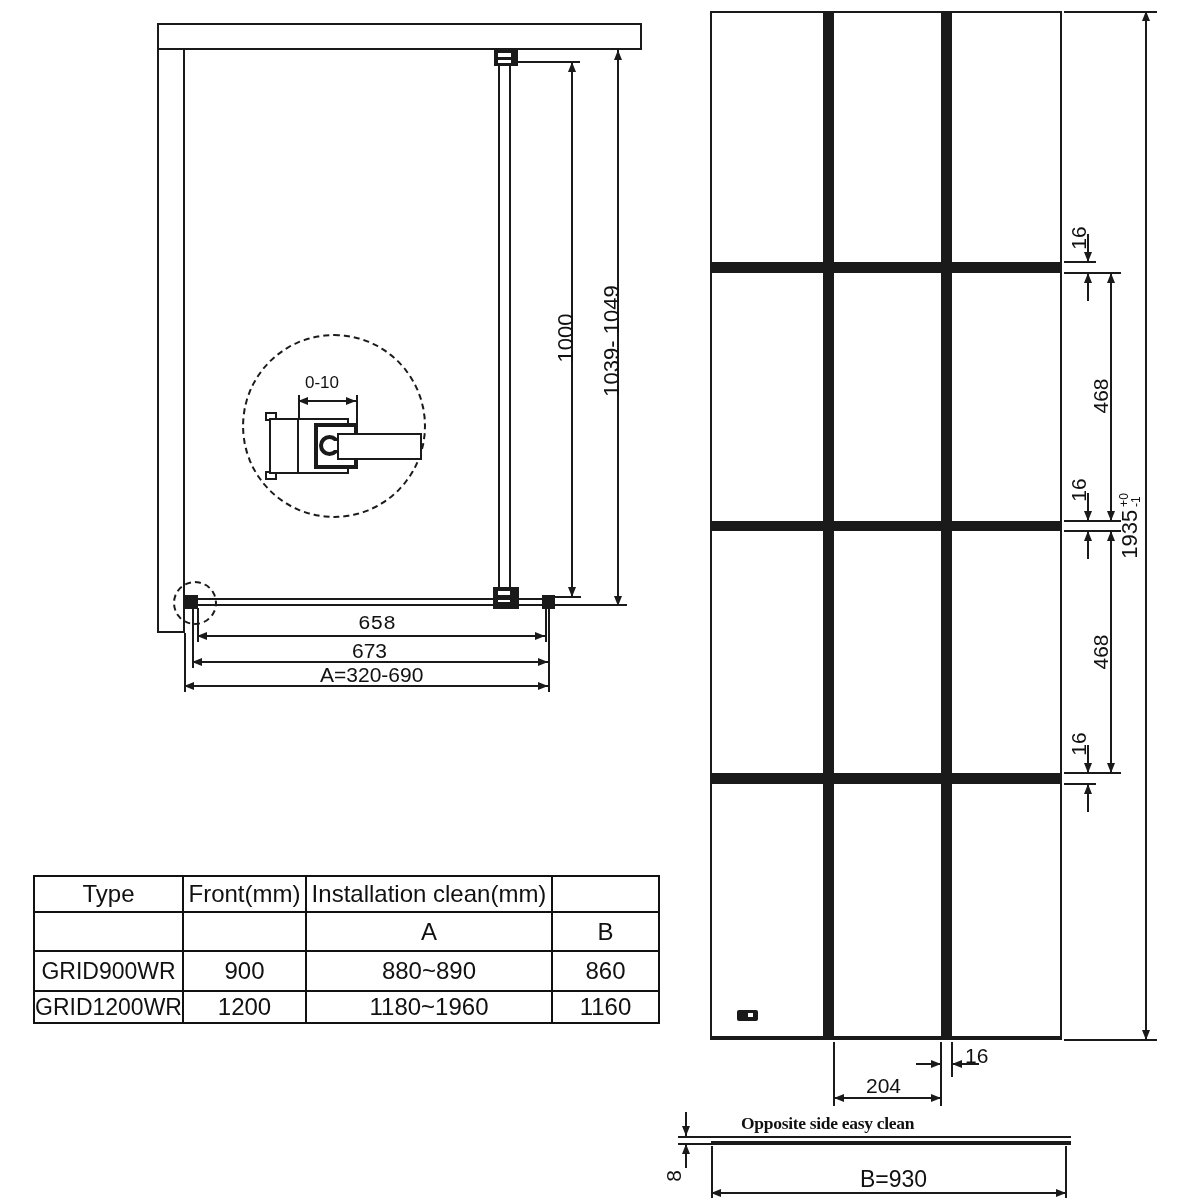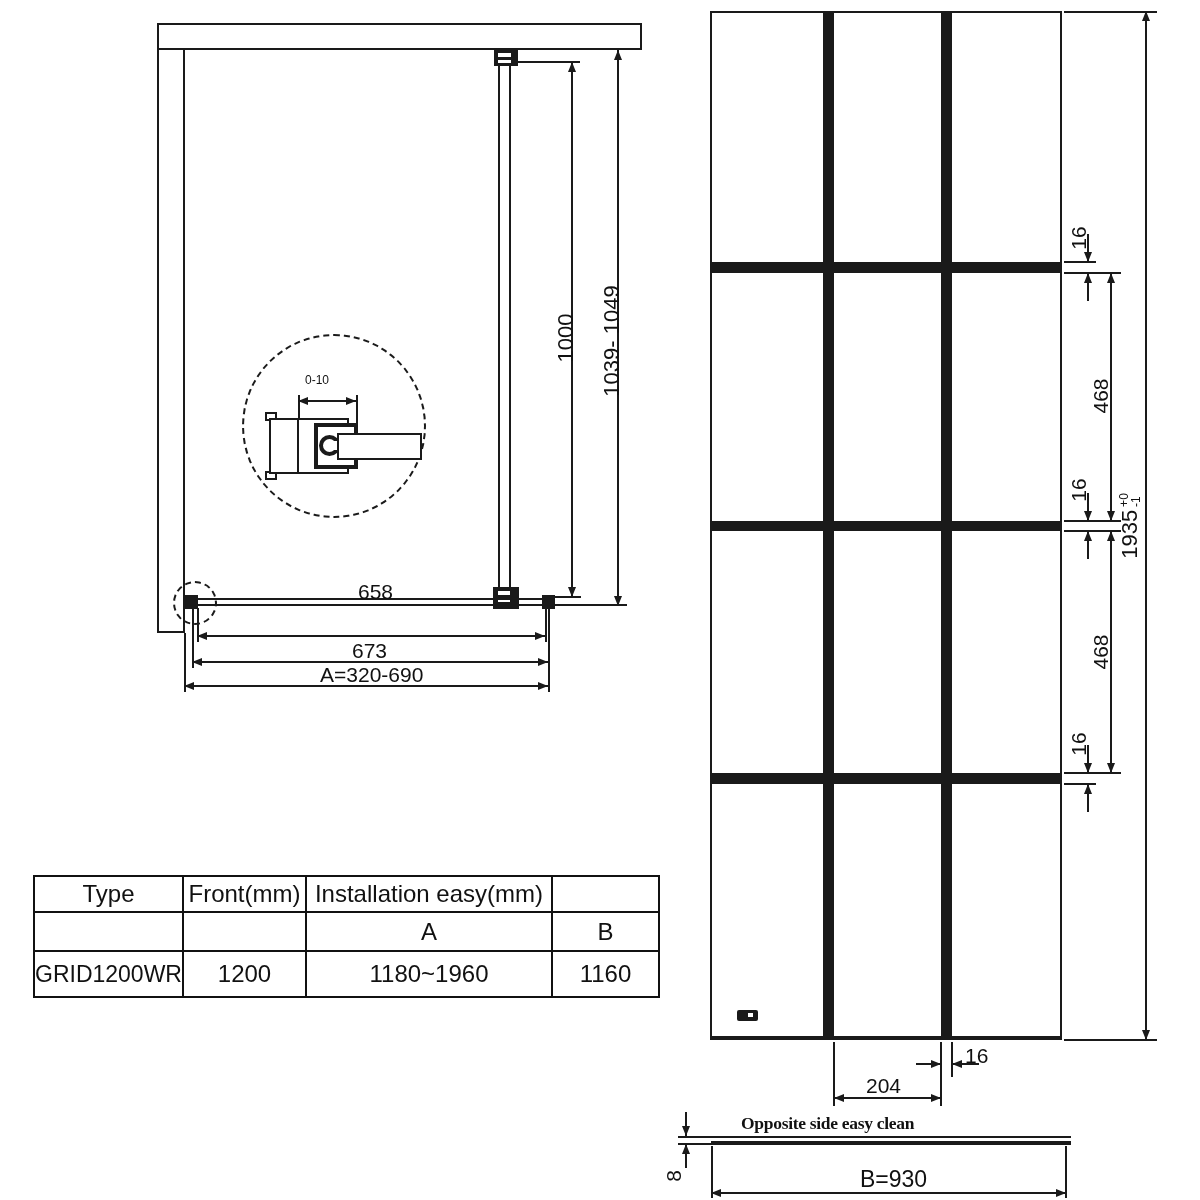--- a/index.html
+++ b/index.html
@@ -61,21 +61,21 @@
     <div class="box" style="left:314px;top:423px;width:44px;height:46px;border-width:4px;"></div>
     <div class="box" style="left:319px;top:435px;width:21px;height:21px;border-width:4px;border-radius:50%;"></div>
     <div class="fill" style="left:331px;top:441px;width:10px;height:9px;background:#fff;"></div>
     <div class="box" style="left:337px;top:433px;width:85px;height:27px;border-width:2.5px;"></div>
 
     <div class="vl dvl" style="left:298px;top:395px;height:23px;"></div>
     <div class="vl dvl" style="left:356px;top:395px;height:38px;"></div>
     <div class="hl dhl" style="left:298px;top:400px;width:58px;"></div>
     <div class="ah ah-left" style="left:298px;top:397px;"></div>
     <div class="ah ah-right" style="left:346px;top:397px;"></div>
-    <div class="lbl" style="left:305px;top:374px;font-size:12px;">0-10</div>
+    <div class="lbl" style="left:305px;top:374px;font-size:17px;">0-10</div>
 
     <div class="hl dhl" style="left:517px;top:61px;width:63px;"></div>
     <div class="vl dvl" style="left:571px;top:62px;height:535px;"></div>
     <div class="ah ah-up" style="left:568px;top:62px;"></div>
     <div class="ah ah-down" style="left:568px;top:587px;"></div>
     <div class="lbl vlbl" style="left:541px;top:327px;width:50px;height:22px;font-size:22px;">1000</div>
 
     <div class="vl dvl" style="left:617px;top:50px;height:556px;"></div>
     <div class="ah ah-up" style="left:614px;top:50px;"></div>
     <div class="ah ah-down" style="left:614px;top:596px;"></div>
@@ -85,21 +85,21 @@
 
     <div class="vl dvl" style="left:197px;top:608px;height:34px;"></div>
     <div class="vl dvl" style="left:192px;top:608px;height:60px;"></div>
     <div class="vl dvl" style="left:184px;top:633px;height:59px;"></div>
     <div class="vl dvl" style="left:545px;top:608px;height:34px;"></div>
     <div class="vl dvl" style="left:548px;top:608px;height:84px;"></div>
 
     <div class="hl dhl" style="left:197px;top:635px;width:348px;"></div>
     <div class="ah ah-left" style="left:197px;top:632px;"></div>
     <div class="ah ah-right" style="left:535px;top:632px;"></div>
-    <div class="lbl" style="left:358px;top:580px;">658</div>
+    <div class="lbl" style="left:358px;top:612px;font-family:Liberation Mono, monospace;">658</div>
 
     <div class="hl dhl" style="left:192px;top:661px;width:356px;"></div>
     <div class="ah ah-left" style="left:192px;top:658px;"></div>
     <div class="ah ah-right" style="left:538px;top:658px;"></div>
     <div class="lbl" style="left:352px;top:639px;">673</div>
 
     <div class="hl dhl" style="left:184px;top:685px;width:364px;"></div>
     <div class="ah ah-left" style="left:184px;top:682px;"></div>
     <div class="ah ah-right" style="left:538px;top:682px;"></div>
     <div class="lbl" style="left:320px;top:663px;">A=320-690</div>
@@ -207,30 +207,36 @@
     <colgroup>
       <col style="width:145px;">
         <col style="width:123px;">
         <col style="width:246px;">
         <col style="width:107px;">
     </colgroup>
     <tbody>
         <tr style="height:36px;">
       <td>Type</td>
       <td>Front(mm)</td>
-      <td>Installation easy(mm)</td>
+      <td>Installation clean(mm)</td>
       <td></td>
     </tr>
     <tr style="height:39px;">
       <td></td>
       <td></td>
       <td>A</td>
       <td>B</td>
     </tr>
-    <tr style="height:46px;">
+    <tr style="height:40px;">
+      <td class="type-cell">GRID900WR</td>
+      <td>900</td>
+      <td>880~890</td>
+      <td>860</td>
+    </tr>
+    <tr style="height:32px;">
       <td class="type-cell">GRID1200WR</td>
       <td>1200</td>
       <td>1180~1960</td>
       <td>1160</td>
     </tr>
   </tbody>
     </table>
 
 </div>
 

